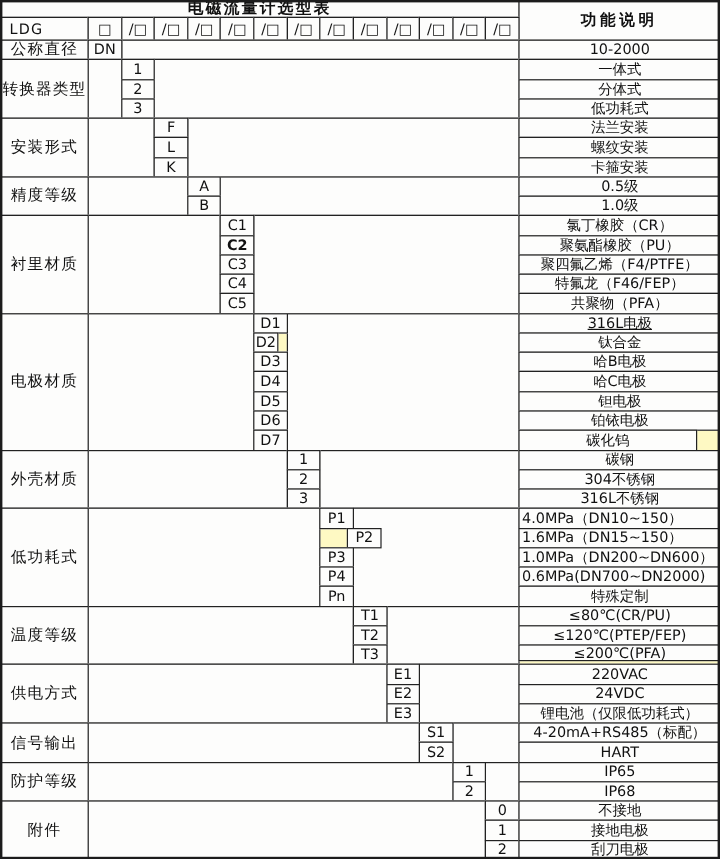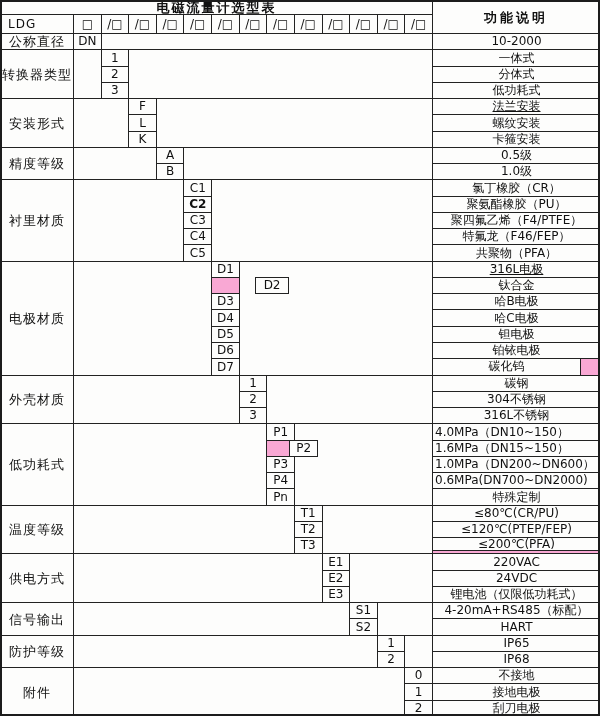--- a/index.html
+++ b/index.html
@@ -1,17 +1,17 @@
 <!DOCTYPE html>
 <html><head>
 <meta charset="utf-8">
 <style>
   html,body{margin:0;padding:0;background:#fff;}
   #canvas{
-    position:relative;width:600px;height:716px;background:#f9a8d4;
+    position:relative;width:600px;height:716px;background:#fef9c3;
     font-family:"DejaVu Sans",sans-serif;color:#111;overflow:hidden;
   }
   .cell{
     position:absolute;box-sizing:border-box;border:1px solid #222;
     background:#fdfdfc;display:flex;align-items:center;justify-content:center;
     font-size:12px;line-height:13px;white-space:nowrap;overflow:hidden;
   }
   .leftalign{justify-content:flex-start;padding-left:2px;}
   .label{font-size:13px;letter-spacing:1px;}
   .title{font-size:13px;font-weight:bold;letter-spacing:2px;}
@@ -56,21 +56,21 @@
     <div class="cell" style="left: 100.615px; top: 66px; width: 28.6154px; height: 17px;">2</div>
     <div class="cell" style="left: 432px; top: 66px; width: 169px; height: 17px;">分体式</div>
     <div class="cell" style="left: 100.615px; top: 82px; width: 28.6154px; height: 17px;">3</div>
     <div class="cell" style="left: 432px; top: 82px; width: 169px; height: 17px;">低功耗式</div>
     <div class="faintline" style="left: 1px; top: 114px; width: 430px;"></div>
     <div class="faintline" style="left: 1px; top: 131px; width: 430px;"></div>
     <div class="cell" style="left: 73px; top: 98px; width: 56.2308px; height: 50px;"></div>
     <div class="cell" style="left: 155.846px; top: 98px; width: 277.154px; height: 50px;"></div>
     <div class="cell label" style="left: 0px; top: 98px; width: 74px; height: 50px;">安装形式</div>
     <div class="cell" style="left: 128.231px; top: 98px; width: 28.6154px; height: 17px;">F</div>
-    <div class="cell" style="left: 432px; top: 98px; width: 169px; height: 17px; text-decoration: underline;">法兰安装</div>
+    <div class="cell" style="left: 432px; top: 98px; width: 169px; height: 17px;">法兰安装</div>
     <div class="cell" style="left: 128.231px; top: 114px; width: 28.6154px; height: 18px;">L</div>
     <div class="cell" style="left: 432px; top: 114px; width: 169px; height: 18px;">螺纹安装</div>
     <div class="cell" style="left: 128.231px; top: 131px; width: 28.6154px; height: 17px;">K</div>
     <div class="cell" style="left: 432px; top: 131px; width: 169px; height: 17px;">卡箍安装</div>
     <div class="faintline" style="left: 1px; top: 163px; width: 430px;"></div>
     <div class="cell" style="left: 73px; top: 147px; width: 83.8462px; height: 33px;"></div>
     <div class="cell" style="left: 183.462px; top: 147px; width: 249.538px; height: 33px;"></div>
     <div class="cell label" style="left: 0px; top: 147px; width: 74px; height: 33px;">精度等级</div>
     <div class="cell" style="left: 155.846px; top: 147px; width: 28.6154px; height: 17px;">A</div>
     <div class="cell" style="left: 432px; top: 147px; width: 169px; height: 17px;">0.5级</div>
@@ -97,32 +97,32 @@
     <div class="faintline" style="left: 1px; top: 293px; width: 430px;"></div>
     <div class="faintline" style="left: 1px; top: 309px; width: 430px;"></div>
     <div class="faintline" style="left: 1px; top: 326px; width: 430px;"></div>
     <div class="faintline" style="left: 1px; top: 342px; width: 430px;"></div>
     <div class="faintline" style="left: 1px; top: 358px; width: 430px;"></div>
     <div class="cell" style="left: 73px; top: 261px; width: 139.077px; height: 115px;"></div>
     <div class="cell" style="left: 238.692px; top: 261px; width: 194.308px; height: 115px;"></div>
     <div class="cell label" style="left: 0px; top: 261px; width: 74px; height: 115px;">电极材质</div>
     <div class="cell" style="left: 211.077px; top: 261px; width: 28.6154px; height: 17px;">D1</div>
     <div class="cell" style="left: 432px; top: 261px; width: 169px; height: 17px; text-decoration: underline;">316L电极</div>
-    <div class="cell" style="left: 211.077px; top: 277px; width: 34px; height: 17px; margin-left: 44px;">D2</div>
+    <div class="cell" style="left: 211.077px; top: 277px; width: 21px; height: 17px;">D2</div>
     <div class="cell" style="left: 432px; top: 277px; width: 169px; height: 17px;">钛合金</div>
     <div class="cell" style="left: 211.077px; top: 293px; width: 28.6154px; height: 17px;">D3</div>
     <div class="cell" style="left: 432px; top: 293px; width: 169px; height: 17px;">哈B电极</div>
     <div class="cell" style="left: 211.077px; top: 309px; width: 28.6154px; height: 18px;">D4</div>
     <div class="cell" style="left: 432px; top: 309px; width: 169px; height: 18px;">哈C电极</div>
     <div class="cell" style="left: 211.077px; top: 326px; width: 28.6154px; height: 17px;">D5</div>
     <div class="cell" style="left: 432px; top: 326px; width: 169px; height: 17px;">钽电极</div>
     <div class="cell" style="left: 211.077px; top: 342px; width: 28.6154px; height: 17px;">D6</div>
     <div class="cell" style="left: 432px; top: 342px; width: 169px; height: 17px;">铂铱电极</div>
     <div class="cell" style="left: 211.077px; top: 358px; width: 28.6154px; height: 18px;">D7</div>
-    <div class="cell" style="left: 432px; top: 358px; width: 149px; height: 18px; font-family: Liberation Mono, monospace;">碳化钨</div>
+    <div class="cell" style="left: 432px; top: 358px; width: 149px; height: 18px;">碳化钨</div>
     <div class="faintline" style="left: 1px; top: 391px; width: 430px;"></div>
     <div class="faintline" style="left: 1px; top: 407px; width: 430px;"></div>
     <div class="cell" style="left: 73px; top: 375px; width: 166.692px; height: 49px;"></div>
     <div class="cell" style="left: 266.308px; top: 375px; width: 166.692px; height: 49px;"></div>
     <div class="cell label" style="left: 0px; top: 375px; width: 74px; height: 49px;">外壳材质</div>
     <div class="cell" style="left: 238.692px; top: 375px; width: 28.6154px; height: 17px;">1</div>
     <div class="cell" style="left: 432px; top: 375px; width: 169px; height: 17px;">碳钢</div>
     <div class="cell" style="left: 238.692px; top: 391px; width: 28.6154px; height: 17px;">2</div>
     <div class="cell" style="left: 432px; top: 391px; width: 169px; height: 17px;">304不锈钢</div>
     <div class="cell" style="left: 238.692px; top: 407px; width: 28.6154px; height: 17px;">3</div>

